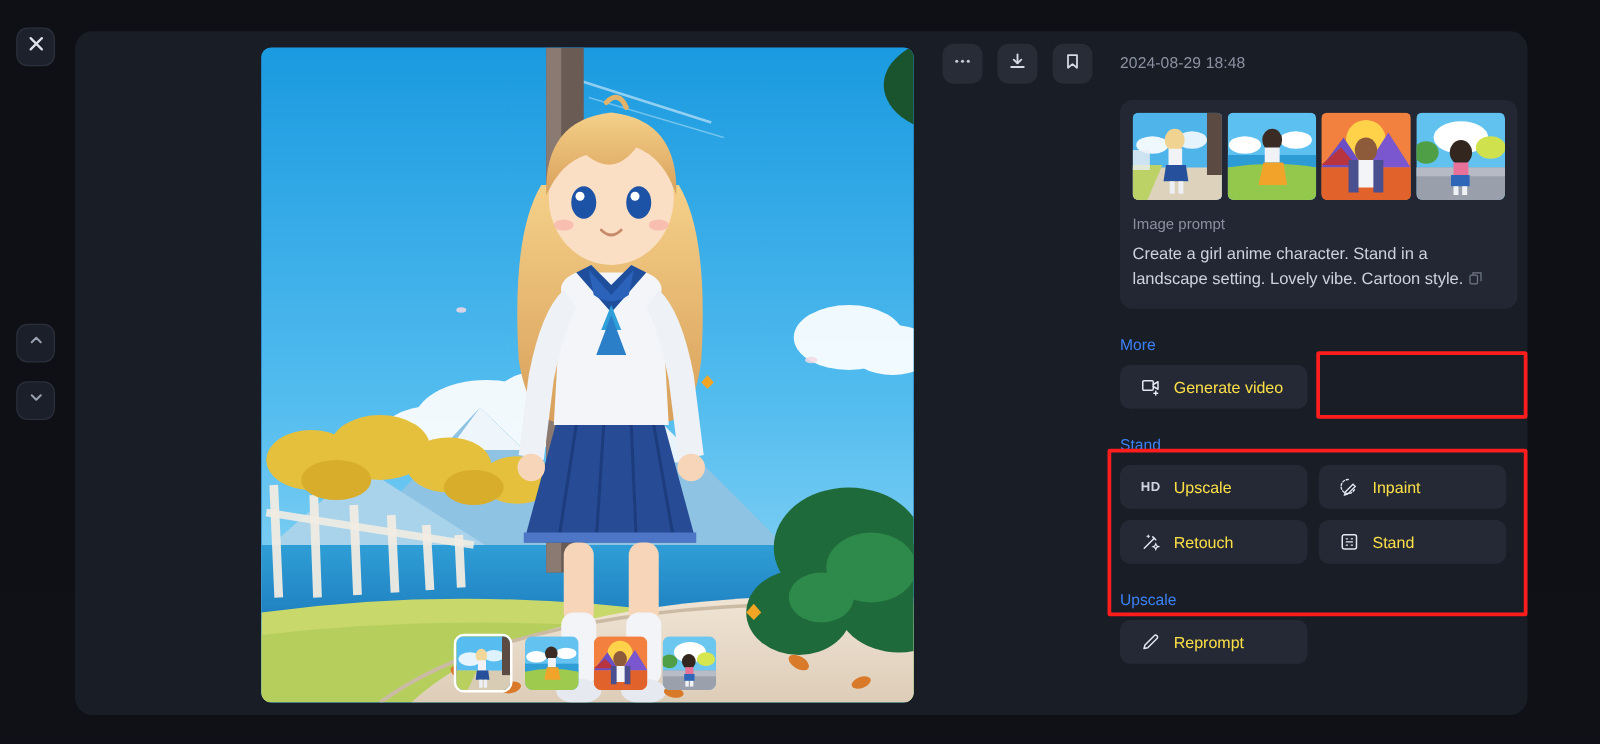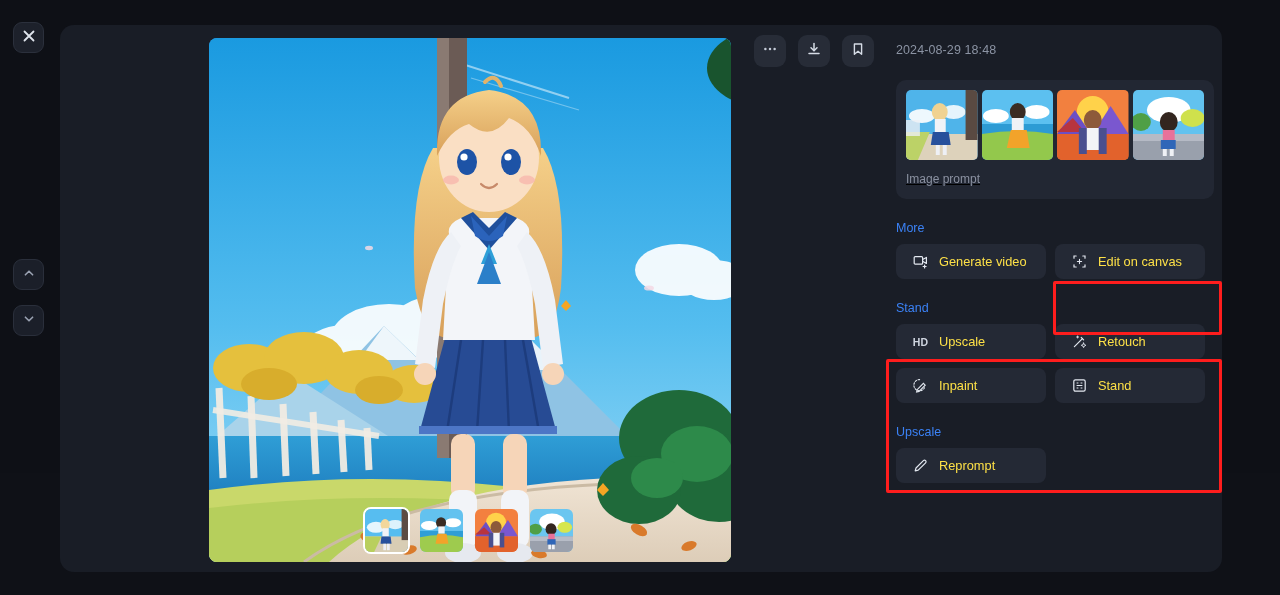--- a/index.html
+++ b/index.html
@@ -61,21 +61,21 @@
     display: flex; align-items: center; justify-content: center; cursor: pointer;
   }
   .tb-btn svg { width: 16px; height: 16px; }
 
   
   .panel { position: absolute; left: 836px; top: 0; width: 326px; height: 547px; padding: 18px 0 0 0; }
   .timestamp { font-size: 12.5px; color: #8b93a3; padding-left: 0; letter-spacing: .1px; }
 
   .prompt-card {
     margin-top: 23px; width: 318px; background: #222733;
-    border-radius: 10px; padding: 10px 10px 13px 10px; text-decoration: underline;
+    border-radius: 10px; padding: 10px 10px 13px 10px;
   }
   .prompt-thumbs { display: flex; gap: 4px; }
   .prompt-thumbs .pt { width: 72px; height: 70px; border-radius: 5px; overflow: hidden; cursor: pointer; }
   .prompt-thumbs .pt svg { display: block; width: 100%; height: 100%; }
   .prompt-label { margin-top: 12px; font-size: 12px; color: #8a90a0; }
   .prompt-text {
     margin-top: 7px; font-size: 13.2px; color: #ccd2de; line-height: 20px;
   }
   .prompt-text .copy { display: inline-block; margin-left: 4px; vertical-align: -1px; opacity: .65; cursor: pointer; }
   .prompt-text .copy svg { width: 11px; height: 11px; }
@@ -445,73 +445,68 @@
               <path d="M0 44 L72 44 L72 51 L0 51 Z" fill="#b5bac5"></path>
               <ellipse cx="36" cy="32" rx="9" ry="10" fill="#33261f"></ellipse>
               <rect x="30" y="40" width="12" height="10" fill="#e8719a"></rect>
               <rect x="28" y="50" width="15" height="9" fill="#2f66b8"></rect>
               <rect x="30" y="59" width="4" height="7" fill="#f0f2f6"></rect>
               <rect x="37" y="59" width="4" height="7" fill="#f0f2f6"></rect>
             </svg>
           </div>
         </div>
         <div class="prompt-label">Image prompt</div>
+        <div class="prompt-text"><span>Create a girl anime character. Stand in a landscape setting. Lovely vibe. Cartoon style.</span><span class="copy"><svg viewBox="0 0 11 11" fill="none" stroke="#9aa2b2" stroke-width="1">
+                <rect x="1" y="3" width="6" height="7" rx="1"></rect>
+                <path d="M3.4 3 V1.2 H9.8 V8"></path>
+              </svg></span></div>
       </div>
 
       <div class="sec-label">More</div>
       <div class="btn-grid">
         <div class="abtn">
           <span class="ic">
             <svg viewBox="0 0 15 15" fill="none" stroke="#e3e8f0" stroke-width="1.2" stroke-linecap="round" stroke-linejoin="round">
               <rect x="1.2" y="2.6" width="8.4" height="7.6" rx="1"></rect>
               <path d="M9.6 5.6 L13.4 3.4 V9.4 L9.6 7.2"></path>
               <path d="M11.6 11 V14 M10.1 12.5 H13.1"></path>
             </svg>
           </span>
           <span class="lbl">Generate video</span>
         </div>
-        <div class="abtn">
-          <span class="ic">
-            <svg viewBox="0 0 15 15" fill="none" stroke="#e3e8f0" stroke-width="1.2" stroke-linecap="round">
-              <path d="M2 4.2 V2 H4.2 M10.8 2 H13 V4.2 M13 10.8 V13 H10.8 M4.2 13 H2 V10.8"></path>
-              <path d="M7.5 5.4 V9.6 M5.4 7.5 H9.6" stroke-width="1.1"></path>
-            </svg>
-          </span>
-          <span class="lbl">Edit on canvas</span>
-        </div>
       </div>
 
       <div class="sec-label">Stand</div>
       <div class="btn-grid">
         <div class="abtn">
           <span class="ic hd">HD</span>
           <span class="lbl">Upscale</span>
+        </div>
+        <div class="abtn">
+          <span class="ic">
+            <svg viewBox="0 0 15 15" fill="none" stroke="#e3e8f0" stroke-width="1.1" stroke-linecap="round">
+              <path d="M6.6 1.6 a5.6 5.6 0 1 0 5.2 7.4" stroke-dasharray="1.6 1.5"></path>
+              <path d="M4.2 11.6 L10.4 5.4 l1.8 1.8 -6.2 6.2 -2.4 .6 z"></path>
+            </svg>
+          </span>
+          <span class="lbl">Inpaint</span>
         </div>
         <div class="abtn">
           <span class="ic">
             <svg viewBox="0 0 15 15" fill="none" stroke="#e3e8f0" stroke-width="1.2" stroke-linecap="round">
               <path d="M2.4 12.6 L10.4 4.6"></path>
                 <path d="M9.2 3.4 L11.6 5.8"></path>
               <path d="M11.6 9 l.7 1.6 1.6 .7 -1.6 .7 -.7 1.6 -.7 -1.6 -1.6 -.7 1.6 -.7 z" stroke-width=".9"></path>
               <path d="M5.6 2 v2 M4.6 3 h2" stroke-width=".9"></path>
             </svg>
           </span>
           <span class="lbl">Retouch</span>
         </div>
         <div class="abtn">
           <span class="ic">
-            <svg viewBox="0 0 15 15" fill="none" stroke="#e3e8f0" stroke-width="1.1" stroke-linecap="round">
-              <path d="M6.6 1.6 a5.6 5.6 0 1 0 5.2 7.4" stroke-dasharray="1.6 1.5"></path>
-              <path d="M4.2 11.6 L10.4 5.4 l1.8 1.8 -6.2 6.2 -2.4 .6 z"></path>
-            </svg>
-          </span>
-          <span class="lbl">Inpaint</span>
-        </div>
-        <div class="abtn">
-          <span class="ic">
             <svg viewBox="0 0 15 15" fill="none" stroke="#e3e8f0" stroke-width="1.2" stroke-linecap="round">
               <rect x="1.8" y="1.8" width="11.4" height="11.4" rx="1.6"></rect>
               <path d="M5 5 h1 M9 5 h1 M5 10 h1 M9 10 h1 M5 7.5 h5" stroke-width="1"></path>
             </svg>
           </span>
           <span class="lbl">Stand</span>
         </div>
       </div>
 
       <div class="sec-label">Upscale</div>

